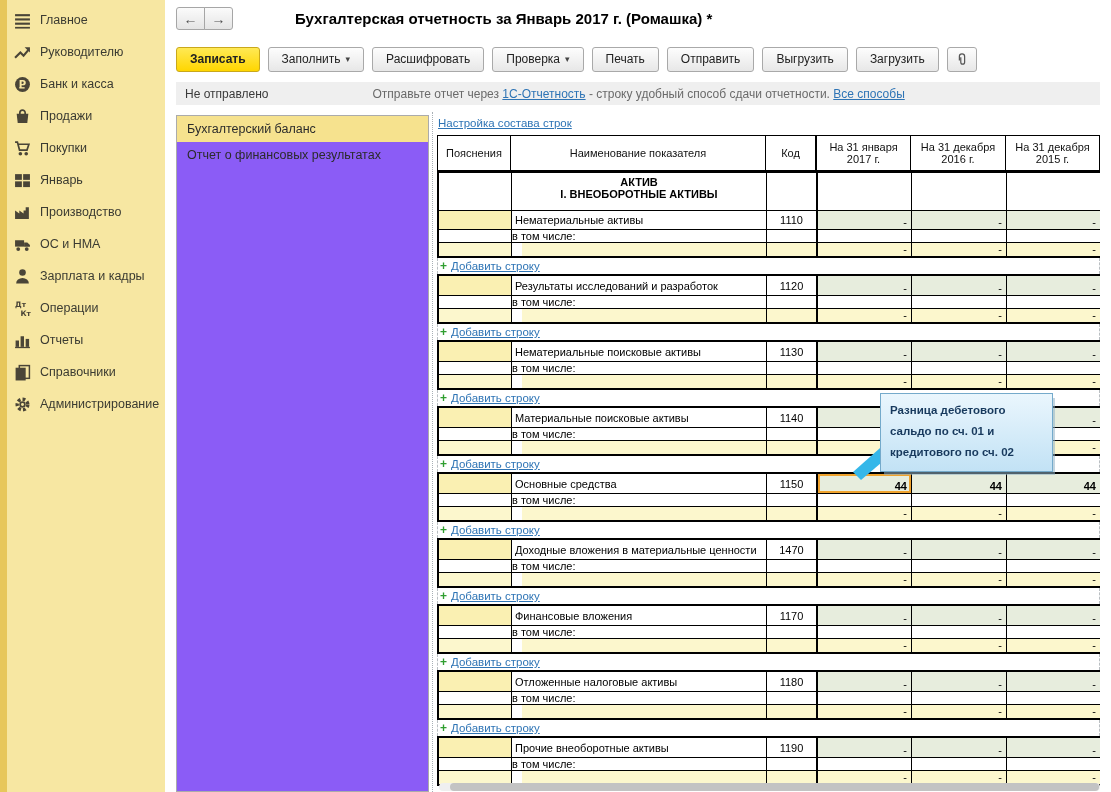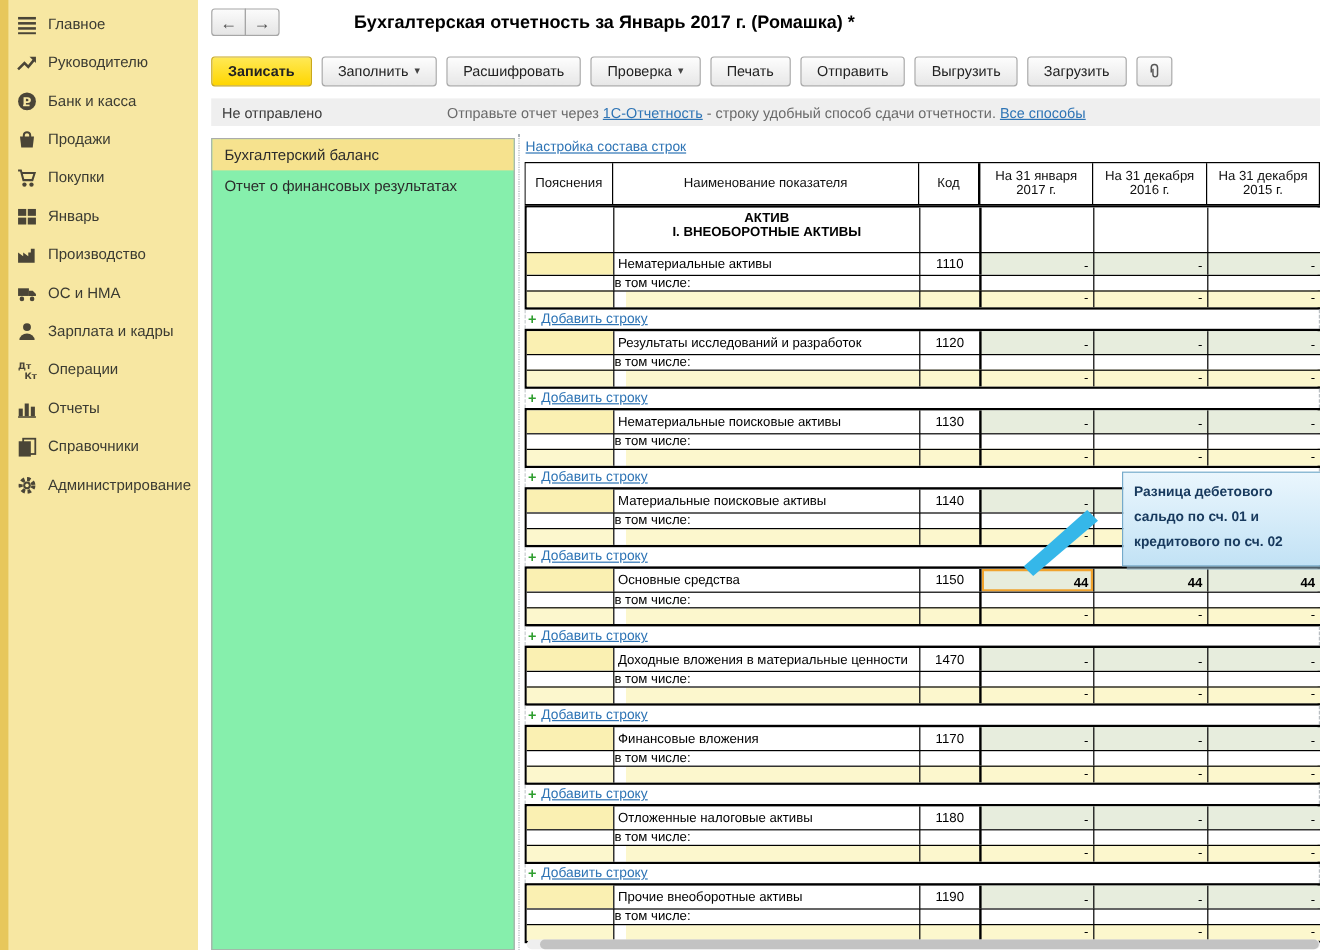--- a/index.html
+++ b/index.html
@@ -38,21 +38,21 @@
 
   .statusbar { position:absolute; top:82px; left:11px; right:11px; height:23px; background:#EFEFEF;
                display:flex; align-items:center; font-size:12px; }
   .status-label { margin-left:9px; color:#3A3A3A; }
   .status-msg { margin-left:104px; color:#6A6A6A; }
   .statusbar a, .settings-link, .addlink { color:#2E74B5; text-decoration:underline; cursor:pointer; }
 
   .workspace { position:absolute; top:104px; left:0; right:0; bottom:0; }
 
   .report-list { position:absolute; left:11px; top:11px; width:253px; bottom:0;
-                 border:1px solid #ABABAB; background:#86efac; }
+                 border:1px solid #ABABAB; background:#8b5cf6; }
   .rl-item { height:26px; line-height:26px; padding-left:10px; font-size:12.5px; color:#2B2B2B; cursor:pointer; }
   .rl-item.selected { background:#F6E28E; }
 
   .splitter { position:absolute; left:267px; top:8px; bottom:0; width:0; border-left:1px dotted #A8B0B6; }
 
   
   .table-area { position:absolute; left:272px; right:11px; top:8px; bottom:0; overflow:hidden; font-size:11px; }
   .settings-link { display:inline-block; font-size:11.5px; margin:5px 0 6px 1px; }
 
   .row { display:grid; grid-template-columns:72px 255px 50px 95px 95px 94px; }
@@ -87,21 +87,21 @@
   .c.v.num { font-weight:bold; }
   .c.v.sel { box-shadow:inset 0 0 0 2px #F0A32E; }
 
   .addrow { height:16px; display:flex; align-items:center; gap:4px; padding-left:2px;
             border-left:1px dashed #B9BEC2; border-right:1px dashed #B9BEC2; }
   .addrow .plus { color:#2F9E2F; font-weight:bold; font-size:12px; line-height:10px; }
   .addlink { font-size:11.5px; }
 
   
   .callout-arrow { position:absolute; left:400px; top:296px; width:90px; height:80px; z-index:4; pointer-events:none; }
-  .tooltip { position:absolute; left:498px; top:281px; width:173px; z-index:5;
+  .tooltip { position:absolute; left:443px; top:281px; width:173px; z-index:5;
              padding:6px 9px 8px; background:linear-gradient(180deg,#EAF6FD 0%,#C2E2F5 100%);
              border:1px solid #74AACB; color:#17395D; font-weight:bold; font-size:11.5px; line-height:21px;
              box-shadow:3px 4px 0 -1px rgba(145,178,198,.55); }
 
   .hscroll { position:absolute; left:2px; right:0; bottom:1px; height:8px; background:#EFEFEF; border-radius:4px; }
   .hscroll-thumb { position:absolute; left:11px; right:1px; top:0; bottom:0; background:#C3C3C3; border-radius:4px; }
 </style>
 </head>
 <body>
 

